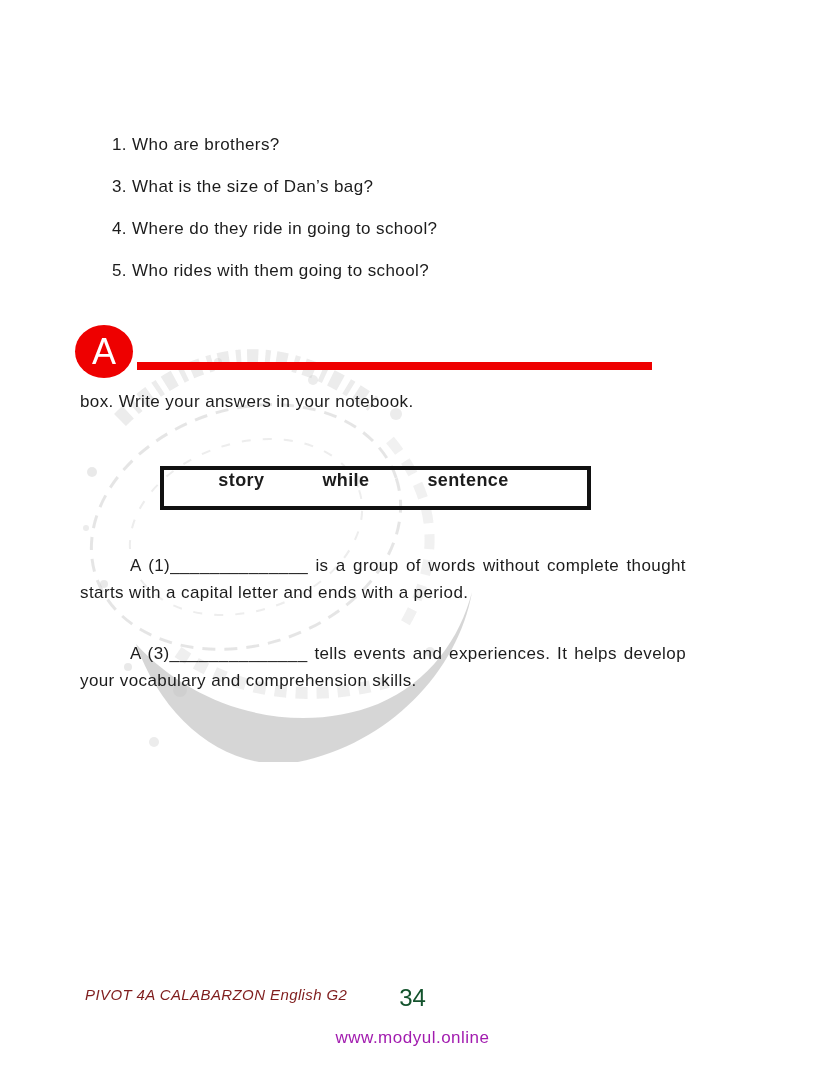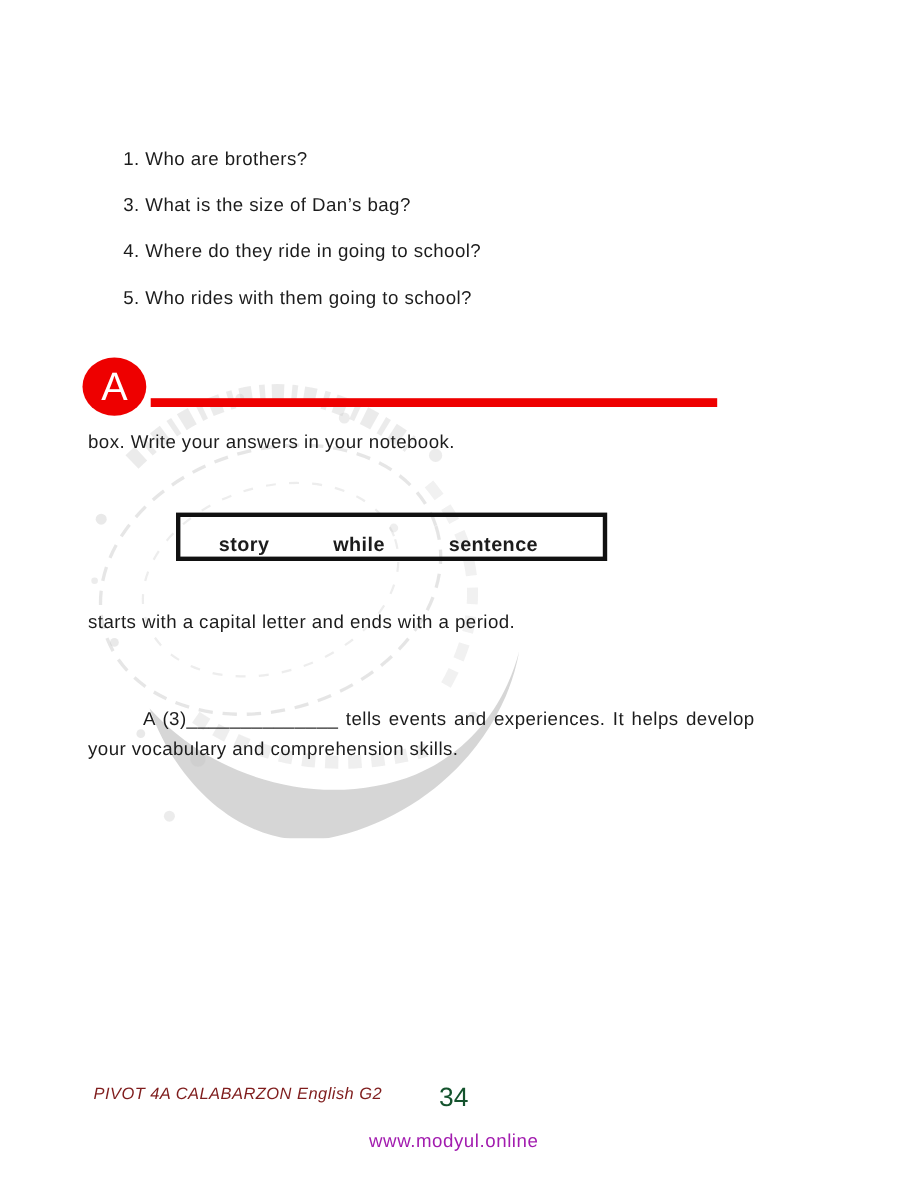--- a/index.html
+++ b/index.html
@@ -85,26 +85,26 @@
     left: 80px;
     top: 388px;
     z-index: 1;
   }
 
   
   .word-box {
     position: absolute;
     left: 160px;
     top: 466px;
-    width: 392px;
+    width: 431px;
     height: 44px;
     border: 4px solid #111111;
     background: transparent;
     display: flex;
-    align-items: flex-end;
+    align-items: flex-start;
     justify-content: center;
     gap: 58px;
     padding-right: 24px;
     z-index: 1;
   }
   .word-box .word {
     font-weight: bold;
     font-size: 18px;
     letter-spacing: 0.4px;
   }
@@ -204,20 +204,21 @@
     <div class="textline">box. Write your answers in your notebook.</div>
   </div>
 
   <div class="word-box">
     <span class="word">story</span>
     <span class="word">while</span>
     <span class="word">sentence</span>
   </div>
 
   <div class="paragraph-1">
+    <div class="textline justify indent">A (1)______________ is a group of words without complete thought</div>
     <div class="textline">starts with a capital letter and ends with a period.</div>
   </div>
 
   <div class="paragraph-2">
     <div class="textline justify indent">A (3)______________ tells events and experiences. It helps  develop</div>
     <div class="textline">your vocabulary and comprehension skills.</div>
   </div>
 
   <div class="footer-book">PIVOT 4A CALABARZON English G2</div>
   <div class="footer-page-number">34</div>

